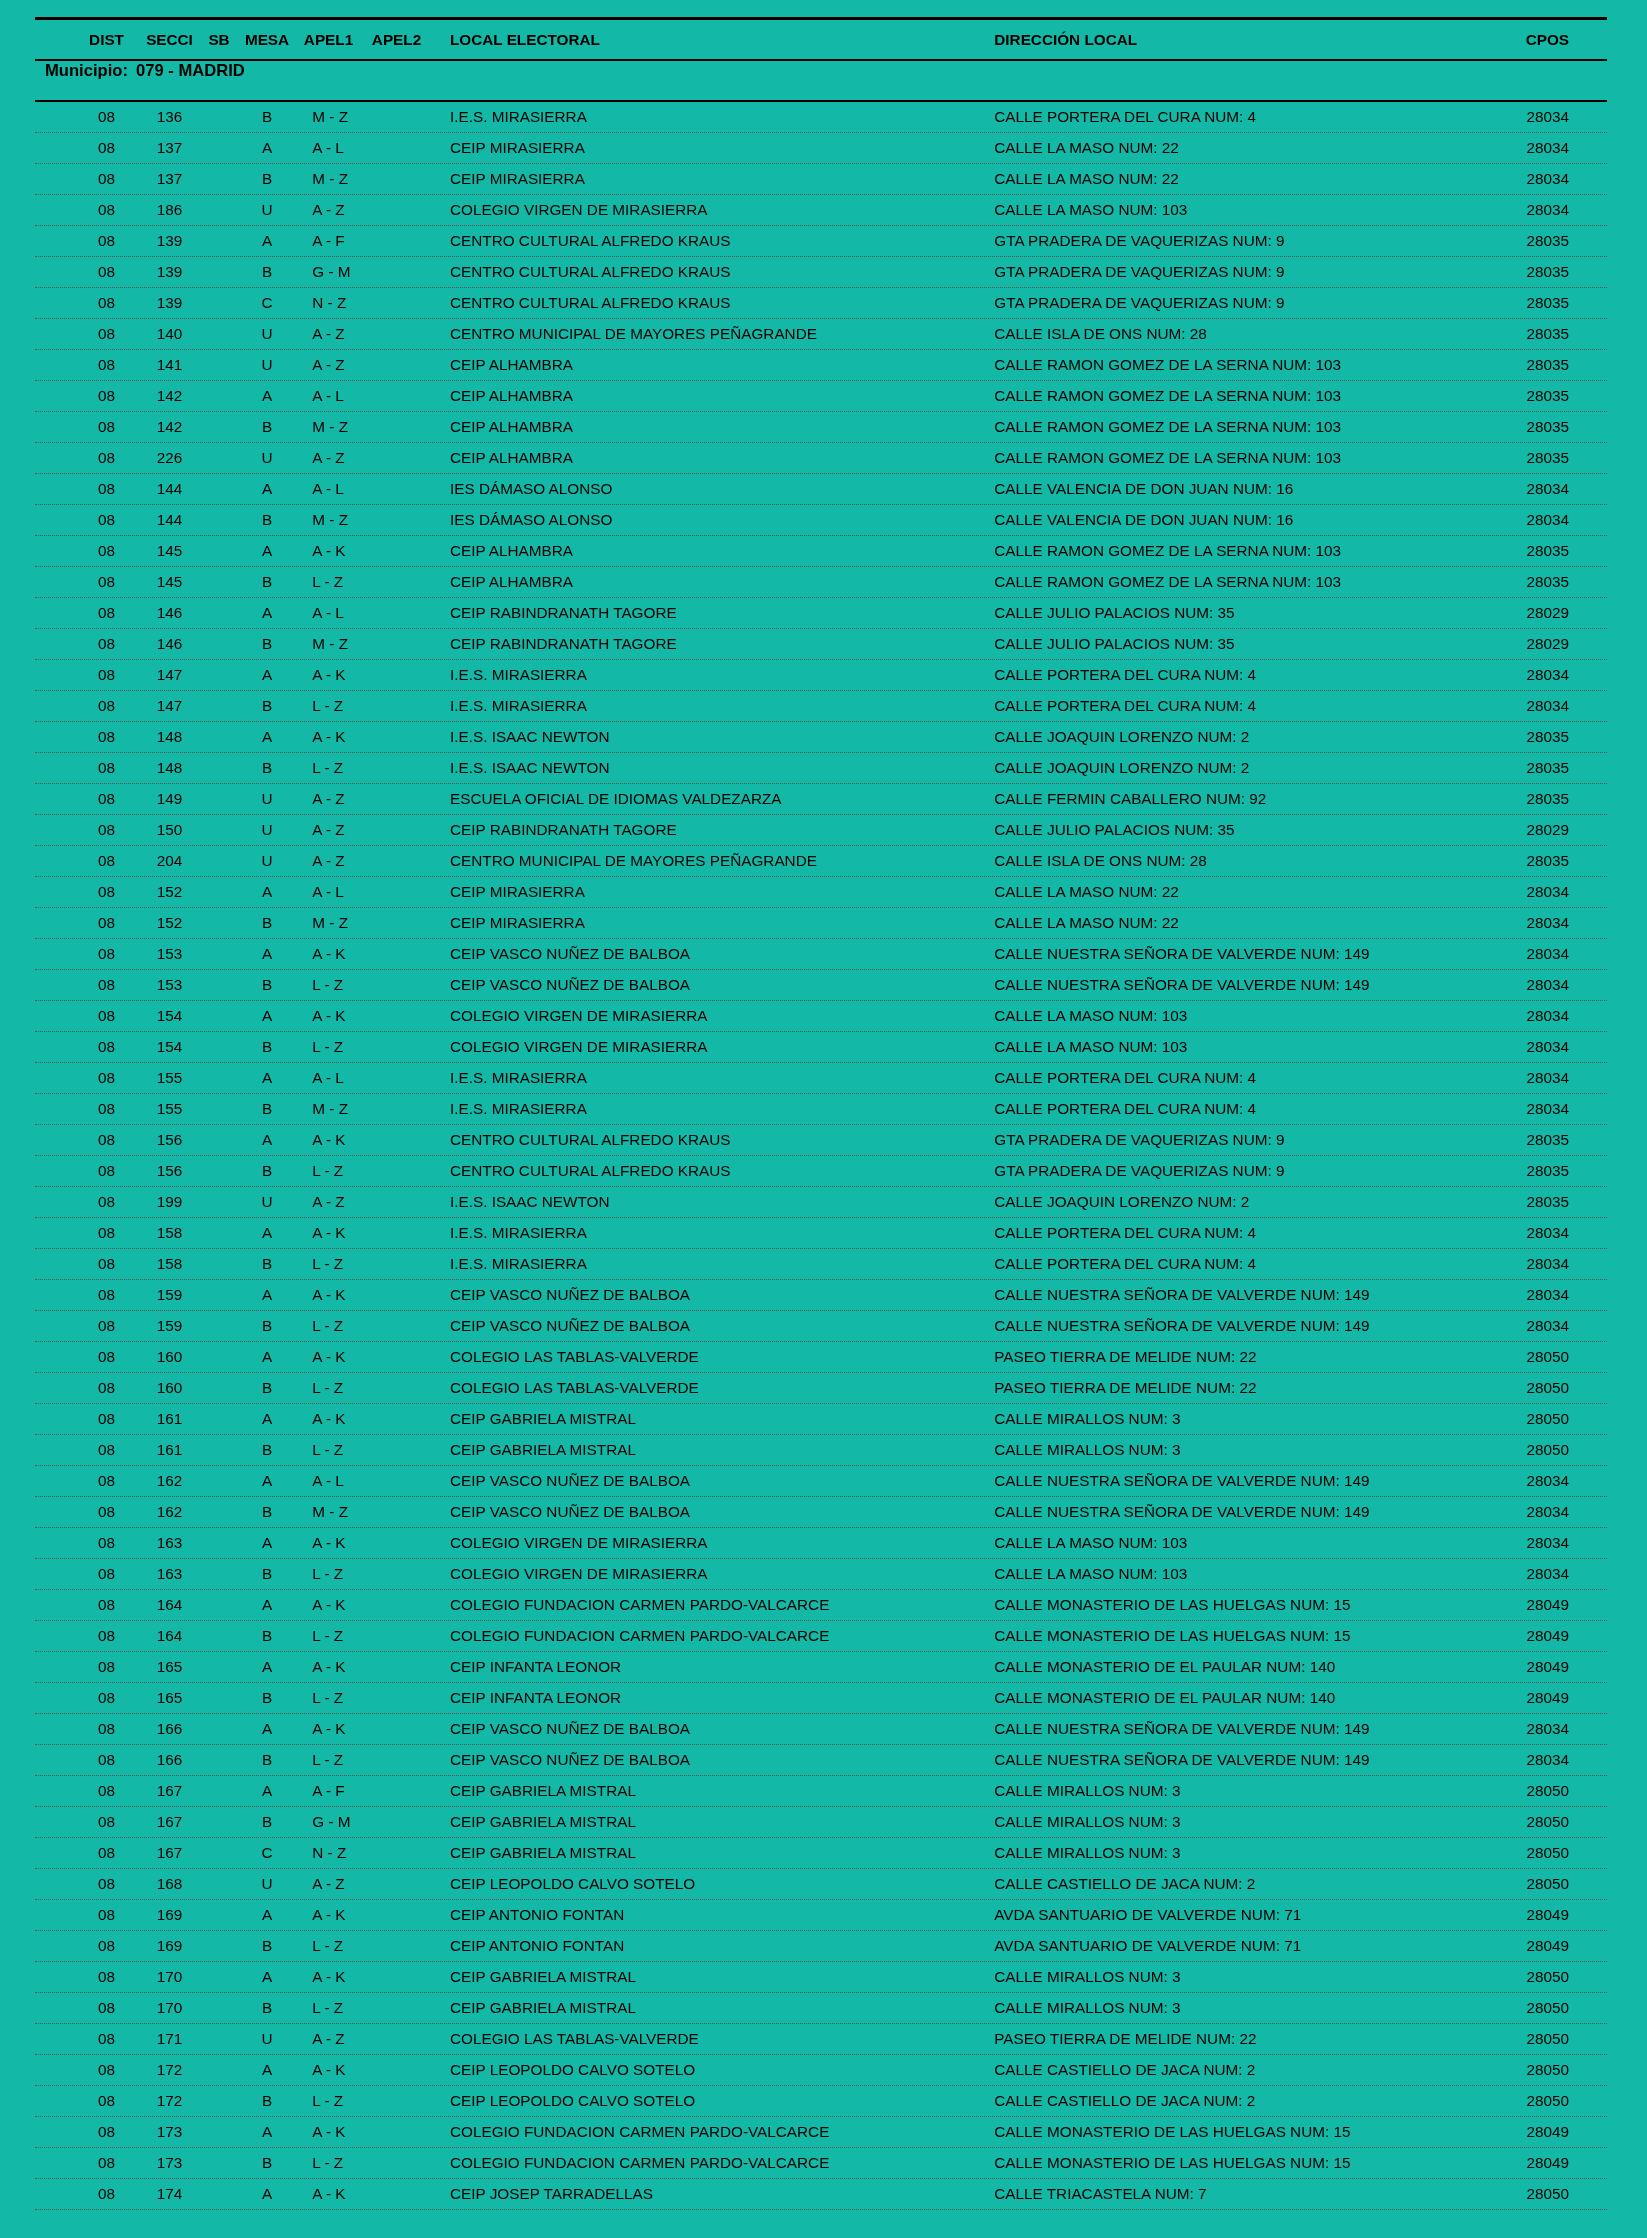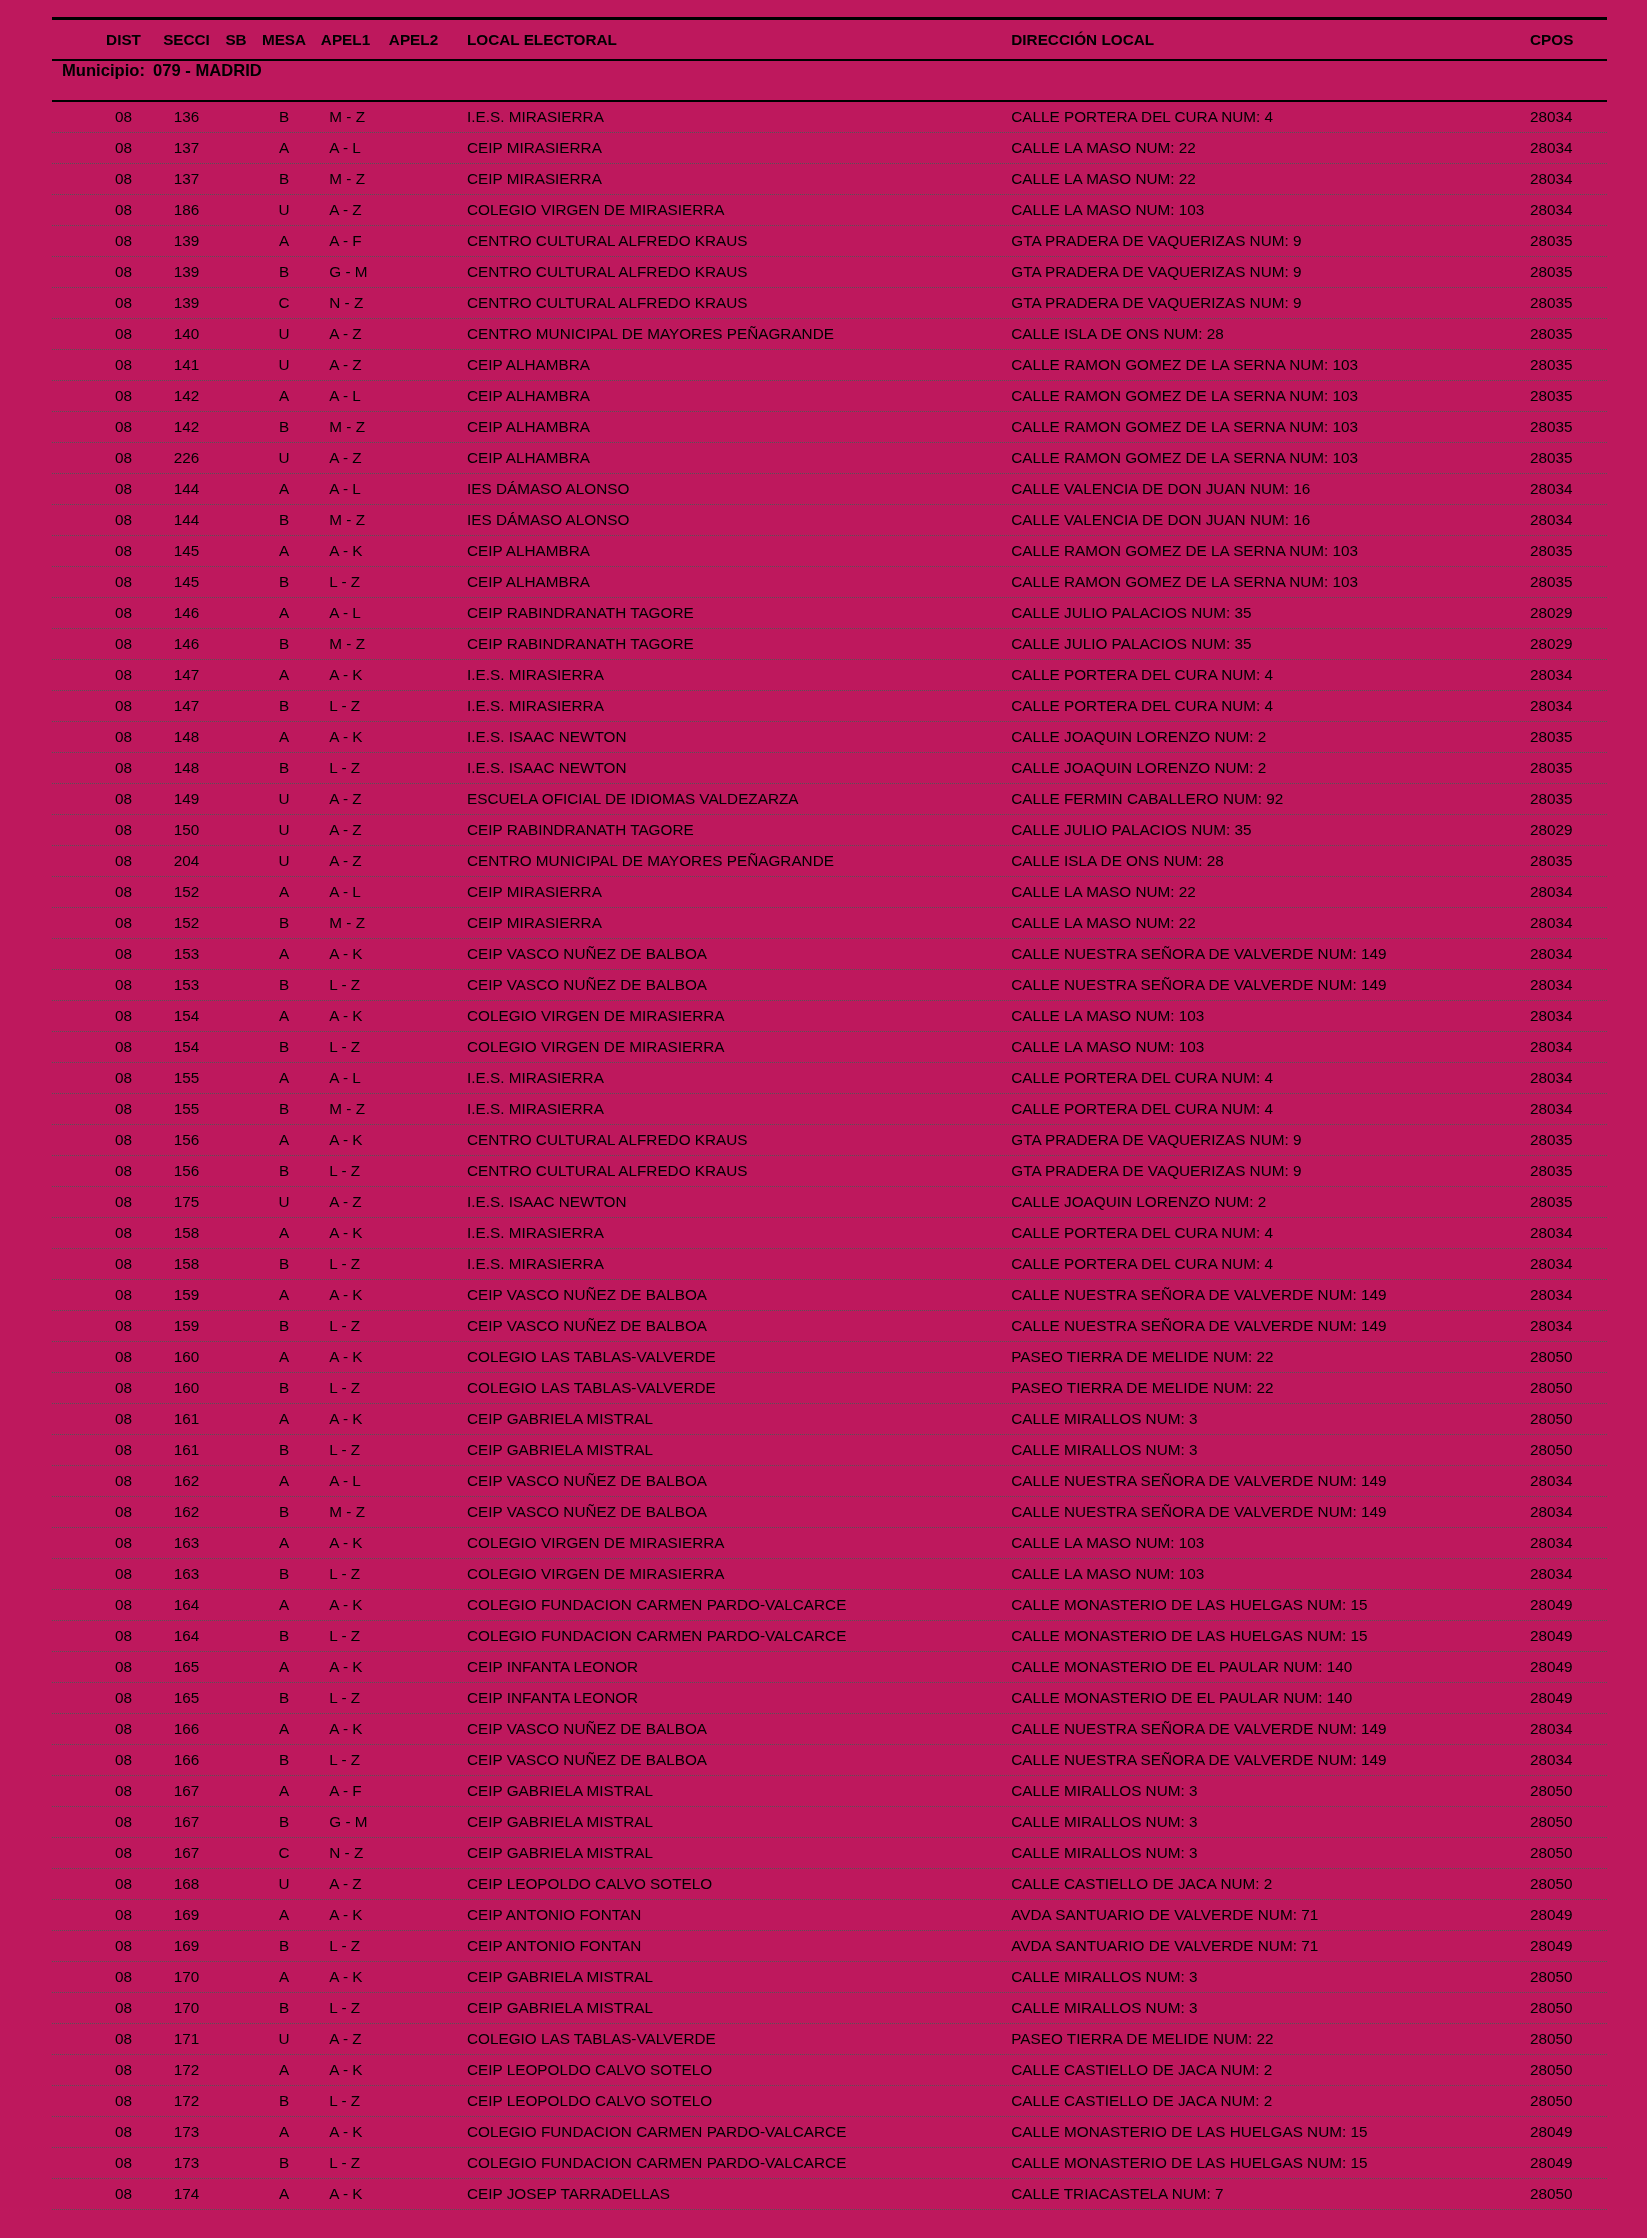--- a/index.html
+++ b/index.html
@@ -6,22 +6,22 @@
   html, body { background: #ffffff; }
   body {
     width: 1647px;
     font-family: "Liberation Sans", sans-serif;
     color: #000;
     -webkit-font-smoothing: antialiased;
   }
   .page {
     width: 1647px;
     height: 2239px;
-    padding: 17px 40px 0 52px;
-    background: #be185d;
+    padding: 17px 40px 0 35px;
+    background: #14b8a6;
     overflow: hidden;
   }
   .grid {
     display: grid;
     grid-template-columns: 63px 63px 36px 60px 63px 73px 550px 530px 1fr;
     padding-left: 40px;
     align-items: center;
   }
   .table-header {
     border-top: 3.3px solid #000;
@@ -456,21 +456,21 @@
     <div class="c c-center"></div>
     <div class="c c-center">B</div>
     <div class="c c-apel">L - Z</div>
     <div class="c c-left">CENTRO CULTURAL ALFREDO KRAUS</div>
     <div class="c c-left2">GTA PRADERA DE VAQUERIZAS NUM: 9</div>
     <div class="c c-right">28035</div>
   </div>
 
   <div class="grid row">
     <div class="c c-center">08</div>
-    <div class="c c-center">175</div>
+    <div class="c c-center">199</div>
     <div class="c c-center"></div>
     <div class="c c-center">U</div>
     <div class="c c-apel">A - Z</div>
     <div class="c c-left">I.E.S. ISAAC NEWTON</div>
     <div class="c c-left2">CALLE JOAQUIN LORENZO NUM: 2</div>
     <div class="c c-right">28035</div>
   </div>
 
   <div class="grid row">
     <div class="c c-center">08</div>

